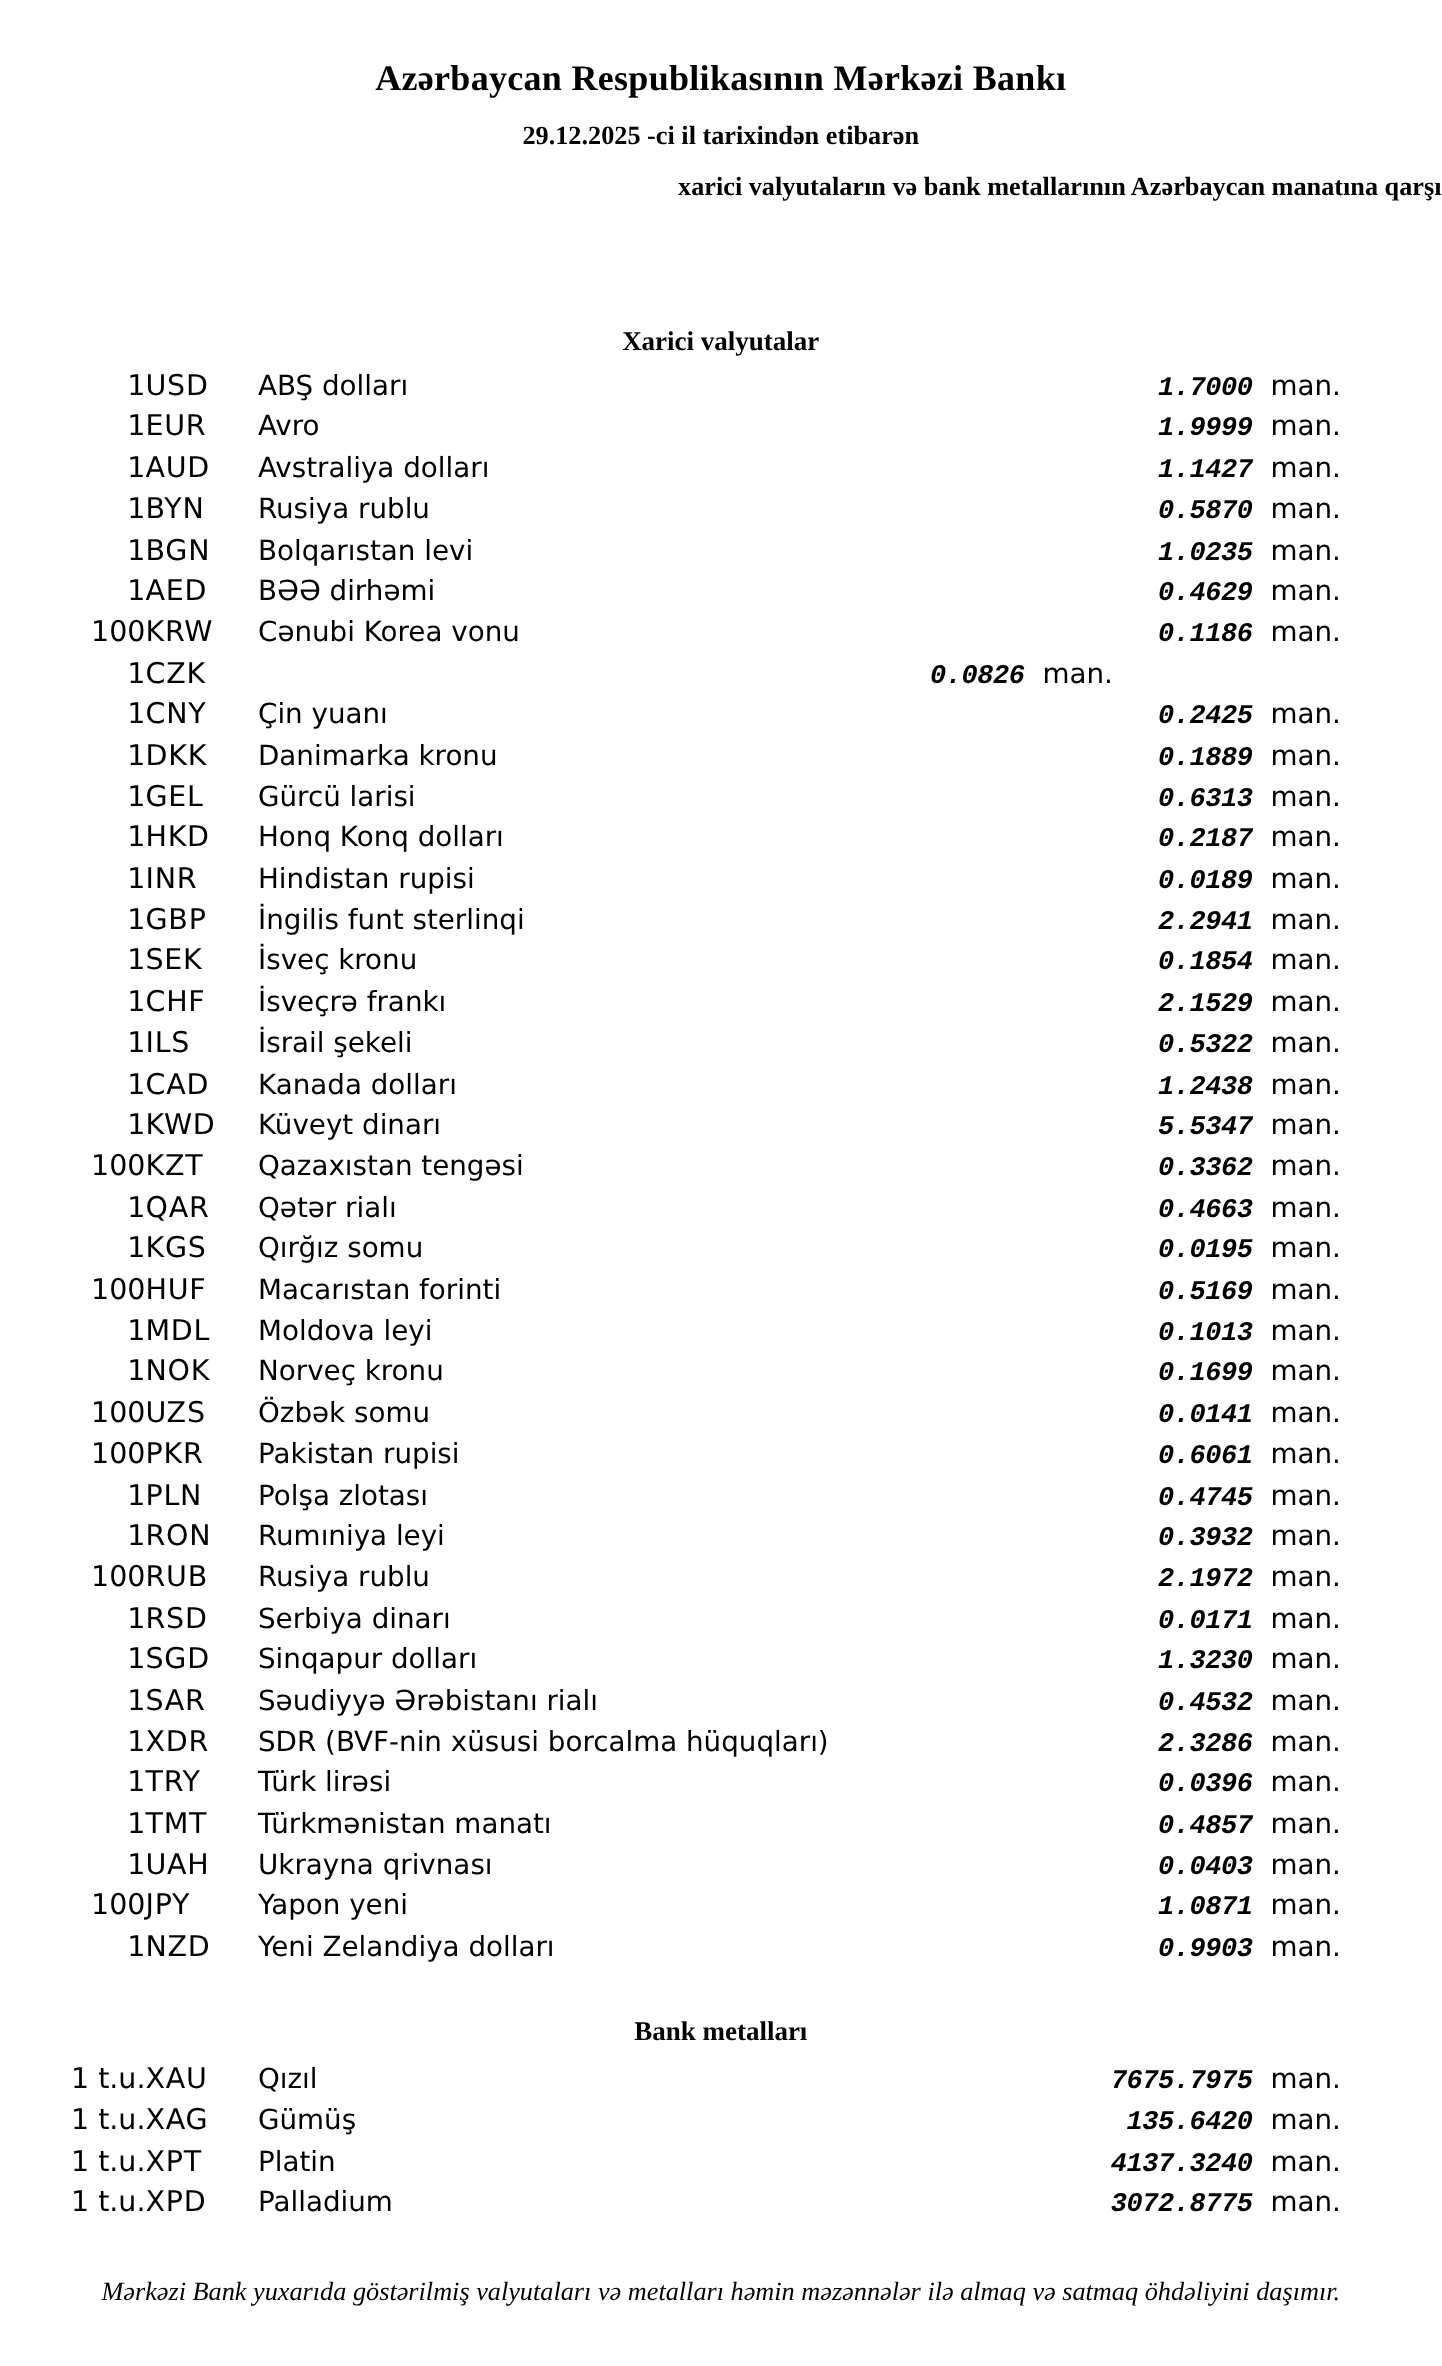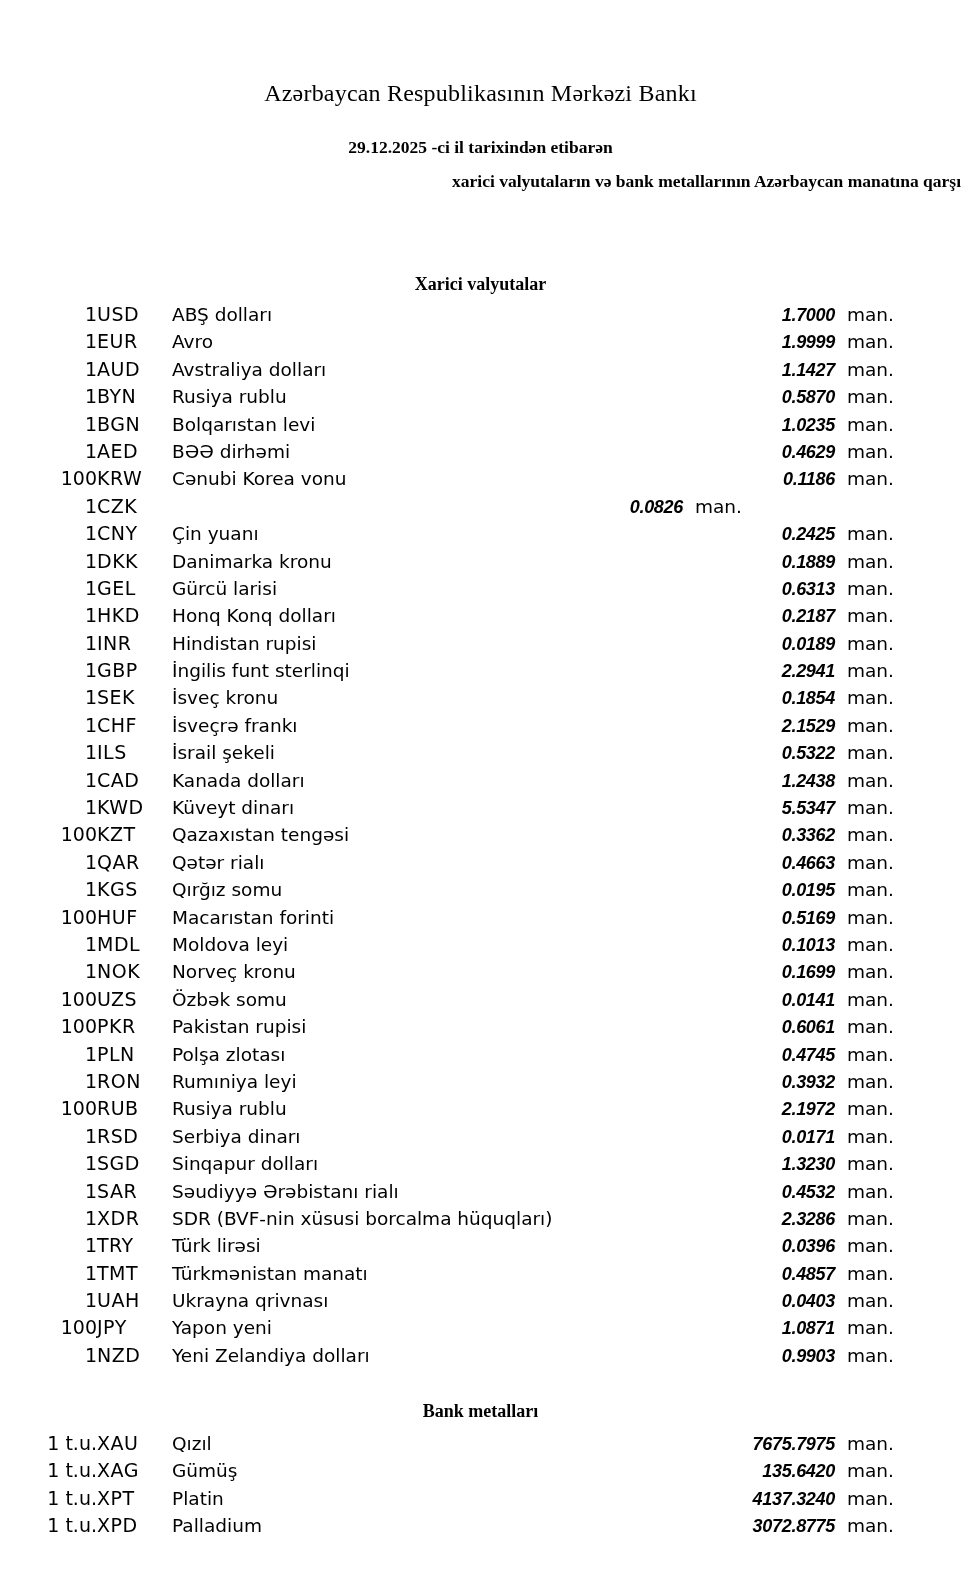--- a/index.html
+++ b/index.html
@@ -11,32 +11,32 @@
   }
   .page {
     position: relative;
     width: 961px;
     height: 1577px;
     background: #ffffff;
     overflow: hidden;
   }
   .doc-title {
     font-family: "Liberation Serif", serif;
-    font-weight: normal;
+    font-weight: bold;
     font-size: 24px;
     text-align: center;
-    padding-top: 80px;
+    padding-top: 40px;
     letter-spacing: 0.2px;
   }
   .doc-date {
     font-family: "Liberation Serif", serif;
     font-weight: bold;
     font-size: 17.5px;
     text-align: center;
-    margin-top: 30px;
+    margin-top: 13px;
   }
   .doc-subtitle {
     font-family: "Liberation Serif", serif;
     font-weight: bold;
     font-size: 17.5px;
     text-align: right;
     margin-top: 13px;
   }
   .section-heading {
     font-family: "Liberation Serif", serif;
@@ -65,21 +65,21 @@
     letter-spacing: 0.5px;
   }
   .name {
     text-align: left;
     font-size: 18.5px;
     padding-left: 9px;
     white-space: nowrap;
   }
   .rate {
     text-align: right;
-    font-family: Liberation Sans, sans-serif;
+    font-family: Liberation Mono, monospace;
     font-style: italic;
     font-weight: bold;
     font-size: 18px;
     padding-right: 12px;
     letter-spacing: -0.3px;
   }
   .unit {
     text-align: left;
     font-size: 18.5px;
   }
@@ -406,14 +406,15 @@
   </div>
       <div class="row">
     <span class="qty">1 t.u.</span>
     <span class="code">XPD</span>
     <span class="name">Palladium</span>
     <span class="rate">3072.8775</span>
     <span class="unit">man.</span>
   </div>
     </div>
 
+  <div class="doc-footer">Mərkəzi Bank yuxarıda göstərilmiş valyutaları və metalları həmin məzənnələr ilə almaq və satmaq öhdəliyini daşımır.</div>
 
 </div>
 
 </body></html>

